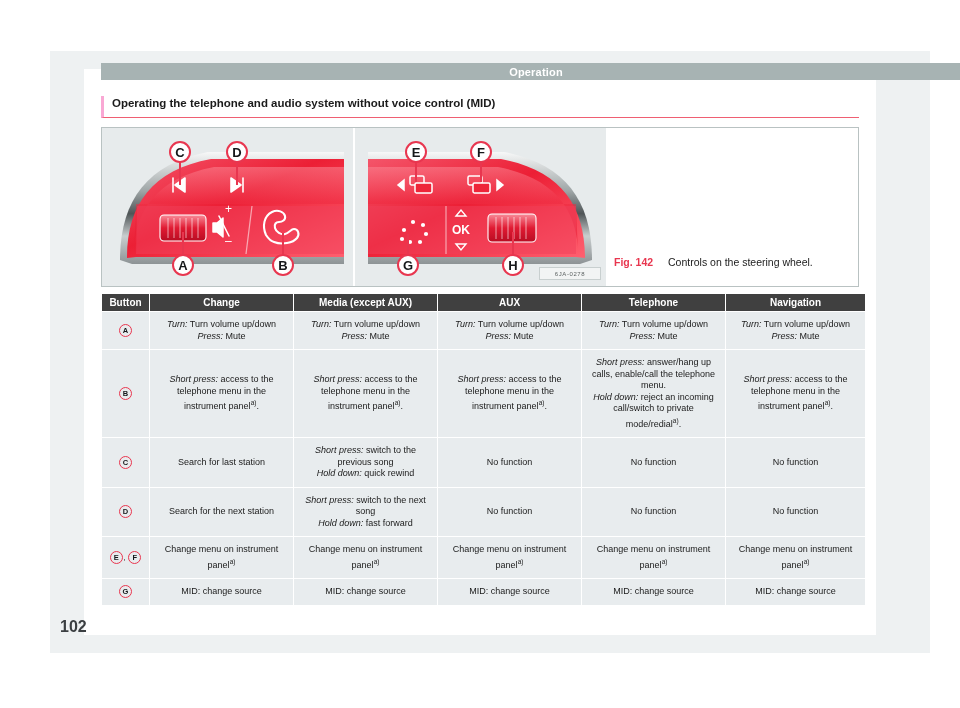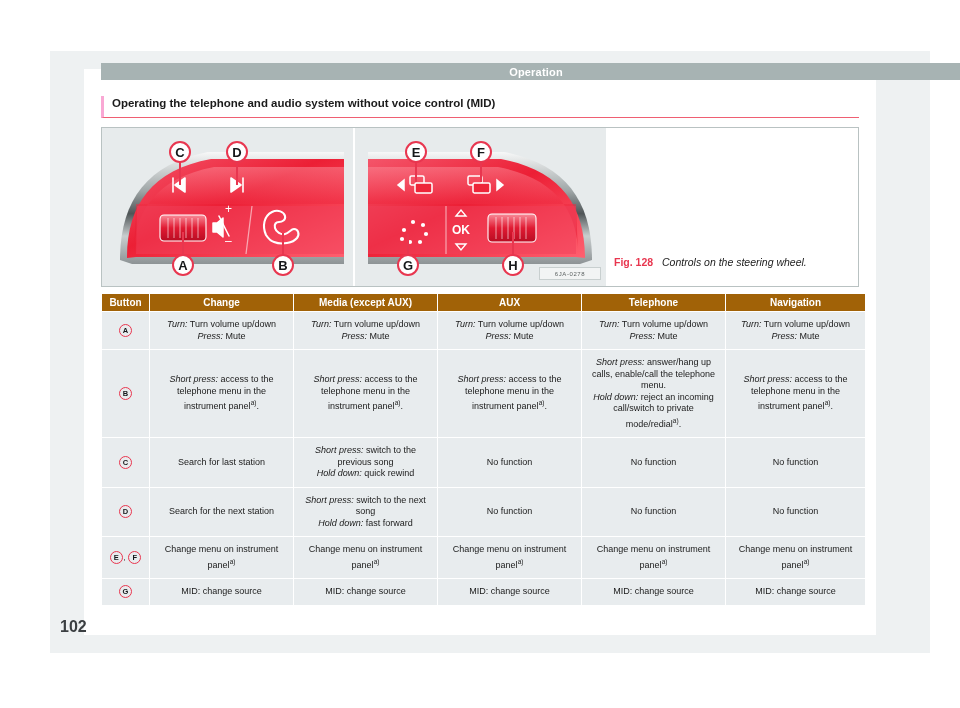--- a/index.html
+++ b/index.html
@@ -134,21 +134,21 @@
   .tbl {
     position: absolute;
     left: 101px; top: 293px;
     width: 758px;
     border-collapse: separate;
     border-spacing: 1px 1px;
     background: #ffffff;
     table-layout: fixed;
   }
   .tbl th {
-    background: #a16207;
+    background: #404040;
     color: #ffffff;
     font-size: 10px;
     font-weight: 700;
     height: 17px;
     padding: 2px 3px;
     text-align: center;
     vertical-align: middle;
   }
   .tbl td {
     background: #e8ecee;
@@ -336,22 +336,22 @@
       <div class="callout-letter" style="left:368px; top:13px;">F</div>
       <div class="leader" style="left:305px; top:106px; height:22px;"></div>
       <div class="callout-letter" style="left:295px; top:126px;">G</div>
       <div class="leader" style="left:410px; top:104px; height:24px;"></div>
       <div class="callout-letter" style="left:400px; top:126px;">H</div>
 
       <div class="fig-code">6JA-0278</div>
     </div>
 
     <div class="fig-caption">
-      <span class="figno">Fig. 128</span>
-      <span style="margin-left:6px;font-style:italic;">Controls on the steering wheel.</span>
+      <span class="figno">Fig. 142</span>
+      <span style="margin-left:12px;">Controls on the steering wheel.</span>
     </div>
   </div>
 
   <table class="tbl">
     <colgroup>
       <col style="width:47px">
         <col style="width:143px">
         <col style="width:143px">
       <col style="width:143px">
         <col style="width:143px">

